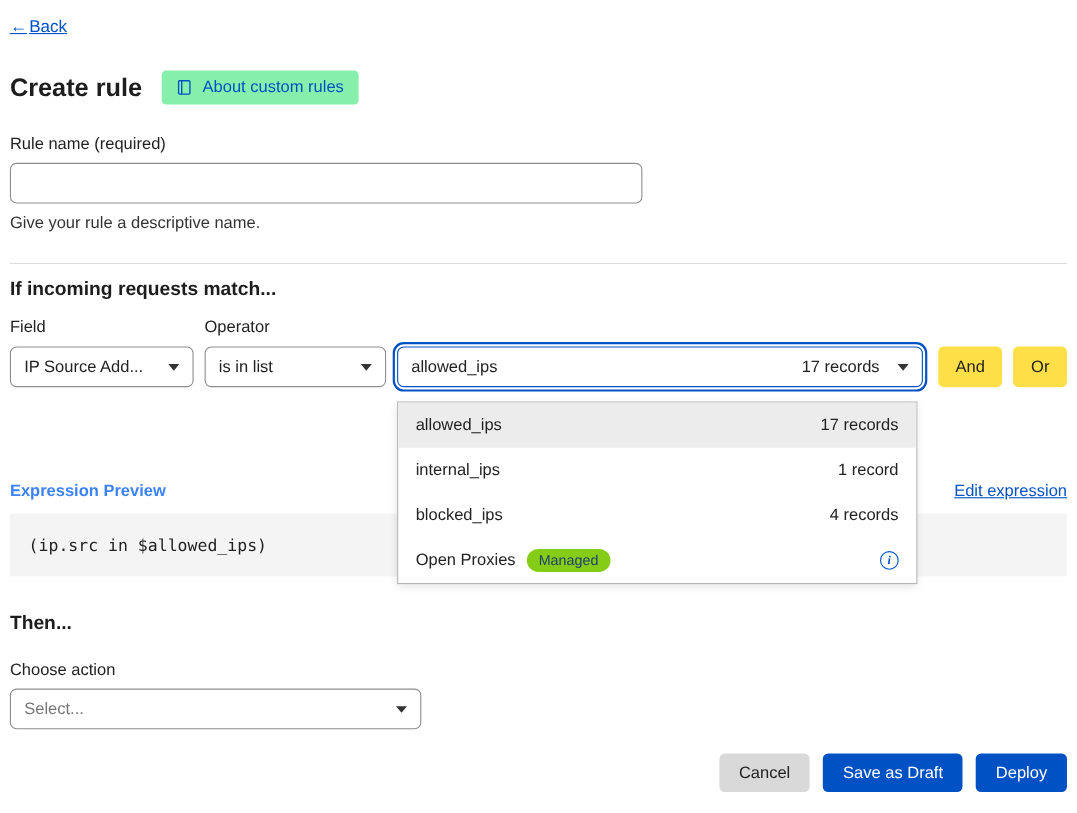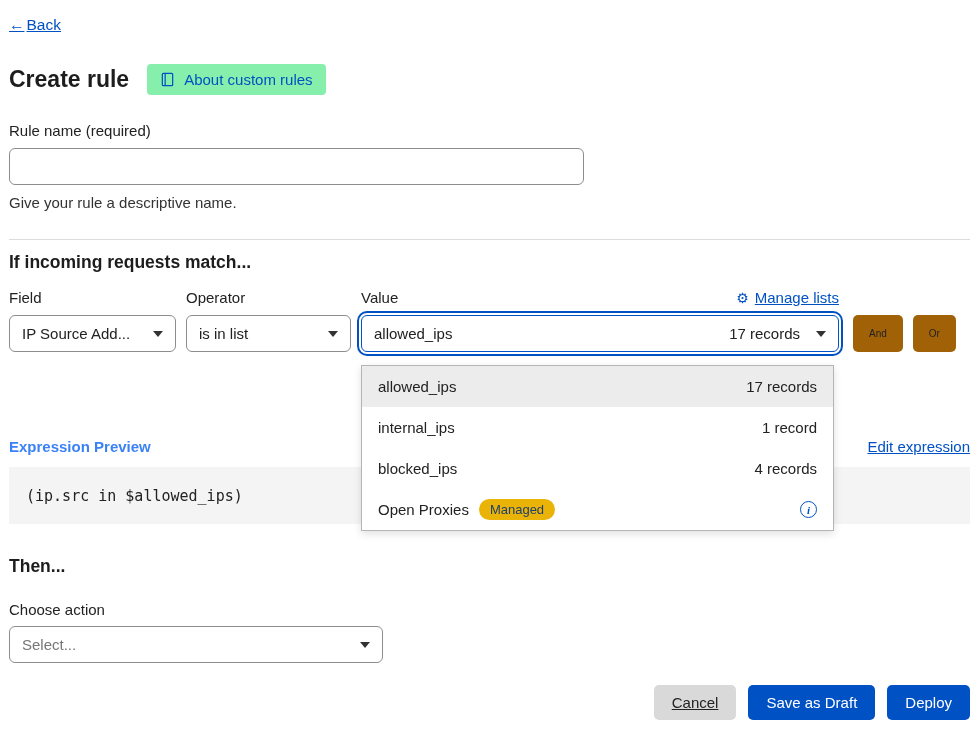--- a/index.html
+++ b/index.html
@@ -57,40 +57,40 @@
   .select-right { display: flex; align-items: center; gap: 16px; }
   .chevron {
     width: 0; height: 0; flex: 0 0 auto;
     border-left: 5px solid transparent; border-right: 5px solid transparent;
     border-top: 6px solid #333;
   }
   .placeholder { color: #767676; }
 
   .gray-btn {
     height: 37px; padding: 0 16px; border: none; border-radius: 5px;
-    background: #a16207; color: #222; font-size: 10px; font-family: inherit; cursor: pointer;
+    background: #fde047; color: #222; font-size: 15px; font-family: inherit; cursor: pointer;
   }
   .and-btn { margin-left: 4px; }
   .or-btn { margin-left: 0; }
 
   
   .value-col { position: relative; }
   .list-menu {
     position: absolute; top: calc(100% + 13px); left: 0; width: 473px;
     background: #fff; border: 1px solid #b5b5b5; box-shadow: 0 3px 8px rgba(0,0,0,.12);
     z-index: 5;
   }
   .list-item {
     display: flex; align-items: center; justify-content: space-between;
     height: 41px; padding: 0 16px; cursor: pointer; color: #222;
   }
   .list-item.selected { background: #ececec; }
   .list-item-left { display: flex; align-items: center; gap: 10px; }
   .managed-badge {
-    background: #eab308; color: #1e3f6e; border-radius: 11px;
+    background: #84cc16; color: #1e3f6e; border-radius: 11px;
     padding: 3px 11px; font-size: 13px;
   }
   .info-icon {
     width: 17px; height: 17px; border-radius: 50%;
     border: 1.4px solid #0051c3; color: #0051c3;
     display: inline-flex; align-items: center; justify-content: center;
     font-size: 11px; font-family: "Liberation Serif", serif; font-style: italic; font-weight: 700;
     cursor: pointer;
   }
 
@@ -108,21 +108,21 @@
   .then-heading { margin-top: 32px; }
   .action-label { margin-top: 24px; margin-bottom: 8px; }
   .action-select { width: 374px; }
 
   
   .footer { display: flex; justify-content: flex-end; gap: 12px; margin-top: 22px; }
   .btn {
     height: 35px; padding: 0 18px; border: none; border-radius: 5px;
     font-size: 15px; font-family: inherit; cursor: pointer;
   }
-  .btn-gray { background: #d9d9d9; color: #222; text-decoration: underline; }
+  .btn-gray { background: #d9d9d9; color: #222; }
   .btn-blue { background: #0051c3; color: #fff; }
 </style>
 </head>
 <body>
 
 <div class="page">
 
   <a class="back-link">
       <span>←</span>
       <span>Back</span>
@@ -161,27 +161,20 @@
 
     <div class="col" style="width:165px">
       <div class="col-label">Operator</div>
       <div class="select">
         <span>is in list</span>
         <span class="chevron"></span>
       </div>
     </div>
 
     <div class="col value-col" style="width:478px">
-      <div class="col-label-row">
-        <span>Value</span>
-        <span class="manage-lists">
-          <span class="gear-glyph">⚙</span>
-          <span class="manage-text">Manage lists</span>
-        </span>
-      </div>
       <div class="select focused">
         <span>allowed_ips</span>
         <span class="select-right">
           <span>17 records</span>
           <span class="chevron"></span>
         </span>
       </div>
 
       <div class="list-menu">
         <div class="list-item selected">

